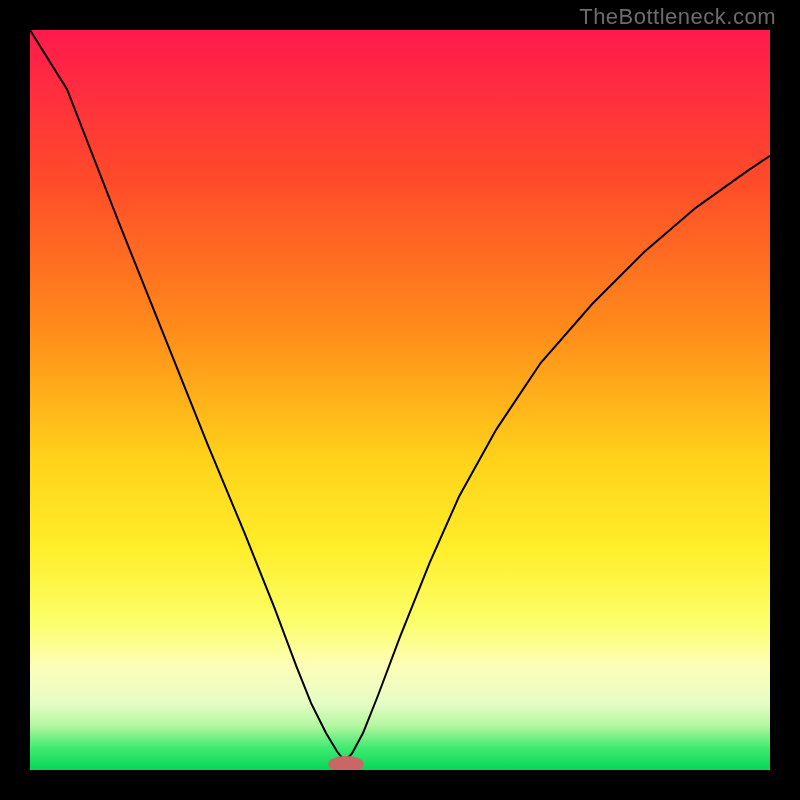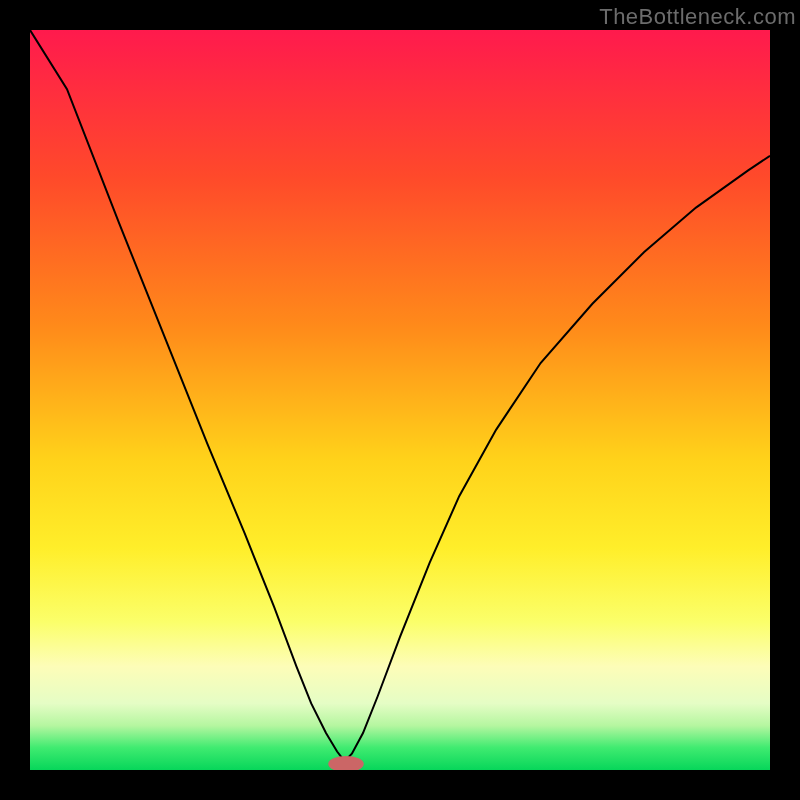--- a/index.html
+++ b/index.html
@@ -13,21 +13,21 @@
   }
   .frame {
     position: relative;
     width: 800px;
     height: 800px;
     background: #000;
   }
   .attribution {
     position: absolute;
     top: 4px;
-    right: 4px;
+    right: 24px;
     color: #6c6c6c;
     font-size: 22px;
     font-weight: 500;
     letter-spacing: 0.5px;
   }
   svg.plot {
     position: absolute;
     left: 30px;
     top: 30px;
     width: 740px;

